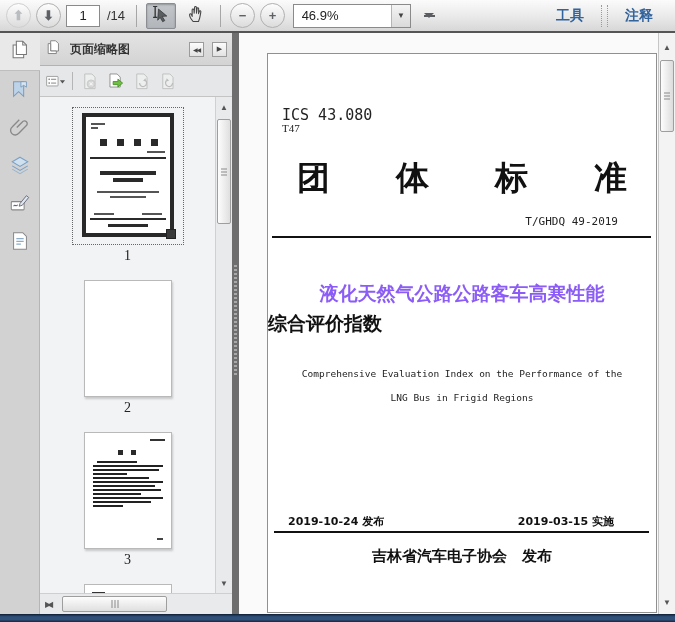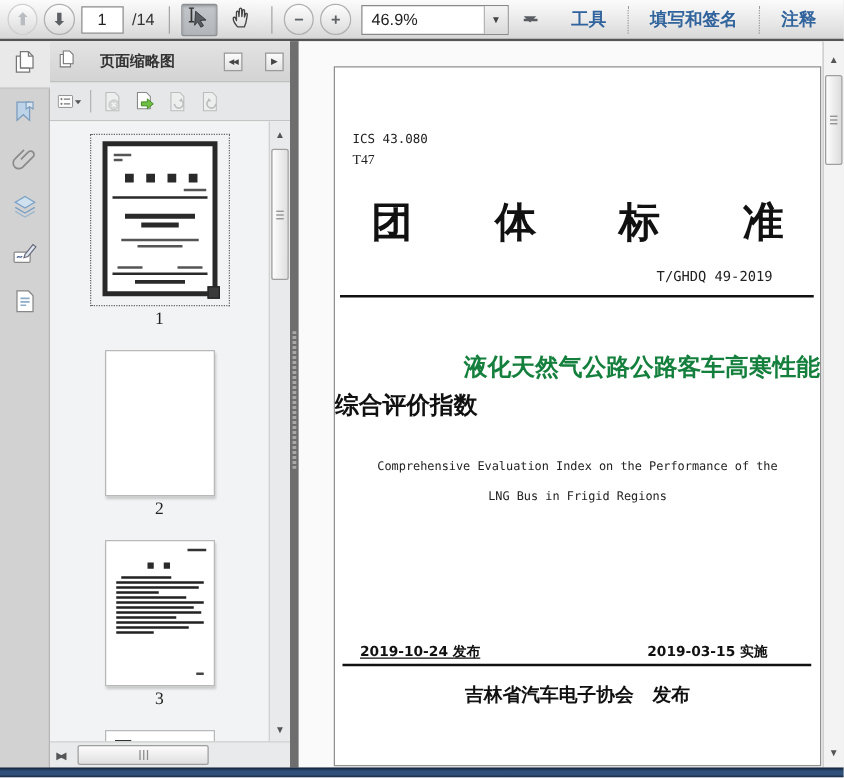--- a/index.html
+++ b/index.html
@@ -41,21 +41,21 @@
 
   
   .iconstrip { width:40px; background:#d2d2d2; border-right:1px solid #b5b5b5; flex:none; }
   .strip-item { width:40px; height:38px; display:flex; align-items:center; justify-content:center; cursor:pointer; }
   .strip-item.active { background:#e9e9e9; border-bottom:1px solid #bebebe; }
   .strip-item svg { width:22px; height:22px; }
 
   
   .panel { width:192px; flex:none; background:#eef0f1; display:flex; flex-direction:column; position:relative; }
   .panel-header { height:33px; background:linear-gradient(#e3e3e3,#d3d3d3); border-bottom:1px solid #b2b2b2;
-    display:flex; align-items:center; padding:0 5px; gap:18px; flex:none; }
+    display:flex; align-items:center; padding:0 5px; gap:8px; flex:none; }
   .panel-title { font-size:12px; font-weight:bold; color:#333; flex:1; }
   .ph-btn { width:15px; height:15px; border:1px solid #9b9b9b; background:linear-gradient(#fcfcfc,#e2e2e2);
     display:flex; align-items:center; justify-content:center; font-size:6px; color:#444; cursor:pointer; letter-spacing:-1px; }
   .panel-toolbar { height:31px; background:#e6e7e8; border-bottom:1px solid #c4c4c4;
     display:flex; align-items:center; padding:0 6px; gap:7px; flex:none; }
   .pt-sep { width:1px; height:18px; background:#b5b5b5; }
   .pt-btn { display:flex; align-items:center; cursor:pointer; }
   .pt-btn svg { width:19px; height:19px; }
   .pt-btn.disabled { opacity:.55; }
 
@@ -156,21 +156,20 @@
           <span>▼</span>
         </div>
     </div>
     <div class="overflow-btn">
       <div class="bar"></div>
       <div class="tri"></div>
     </div>
     <div class="tb-spacer"></div>
     <div class="tb-link">工具</div>
     <div class="tb-dotsep"></div>
-    <div class="tb-link">填写和签名</div>
     <div class="tb-dotsep"></div>
     <div class="tb-link">注释</div>
   </div>
 
   <div class="body">
 
     <div class="iconstrip">
       <div class="strip-item active">
         <span>
           <svg viewBox="0 0 24 24">
@@ -368,36 +367,36 @@
         <div class="scroll-arrow" style="top:2px; right:18px;">
             <span>▶</span>
           </div>
       </div>
     </div>
 
     <div class="splitter"></div>
 
     <div class="docview">
       <div class="doc-page">
-        <div class="doc-abs mono" style="left:14px; top:52px; font-size:10px; color:#222;">ICS 43.080</div>
+        <div class="doc-abs mono" style="left:14px; top:52px; font-size:15px; color:#222;">ICS 43.080</div>
         <div class="doc-abs mono" style="left:14px; top:68px; font-size:11px; color:#222;font-family:Liberation Serif, serif;">T47</div>
 
         <div class="doc-abs cn-big" style="left:0; right:0; top:102px; font-size:33px; color:#111; text-align:center;">团　　体　　标　　准</div>
 
         <div class="doc-abs mono" style="right:38px; top:161px; font-size:11px; color:#222;text-align:right;">T/GHDQ 49-2019</div>
 
         <div class="rule" style="left:4px; right:5px; top:182px;"></div>
 
-        <div class="doc-abs cn-big" style="left:0; right:0; top:227px; font-size:19px; color:#15803d; text-align:right;">液化天然气公路公路客车高寒性能</div>
+        <div class="doc-abs cn-big" style="left:0; right:0; top:227px; font-size:19px; color:#8b5cf6; text-align:center;">液化天然气公路公路客车高寒性能</div>
         <div class="doc-abs cn-big" style="left:0; right:0; top:257px; font-size:19px; color:#111; text-align:left;">综合评价指数</div>
 
         <div class="doc-abs mono" style="left:0; right:0; top:338px; font-size:9.5px; color:#222; text-align:center;">LNG Bus in Frigid Regions</div>
         <div class="doc-abs mono" style="left:0; right:0; top:314px; font-size:9.5px; color:#222; text-align:center;">Comprehensive Evaluation Index on the Performance of the</div>
 
-        <div class="doc-abs cn-big" style="left:20px; top:460px; font-size:11px; color:#111;text-decoration:underline;">2019-10-24 发布</div>
+        <div class="doc-abs cn-big" style="left:20px; top:460px; font-size:11px; color:#111;">2019-10-24 发布</div>
         <div class="doc-abs cn-big" style="right:42px; top:460px; font-size:11px; color:#111;">2019-03-15 实施</div>
 
         <div class="rule" style="left:6px; right:7px; top:477px;"></div>
 
         <div class="doc-abs cn-big" style="left:0; right:0; top:493px; font-size:15px; color:#111; text-align:center;">吉林省汽车电子协会　发布</div>
       </div>
 
       <div class="m-vscroll">
         <div class="scroll-arrow" style="top:6px;">
             <span>▲</span>

